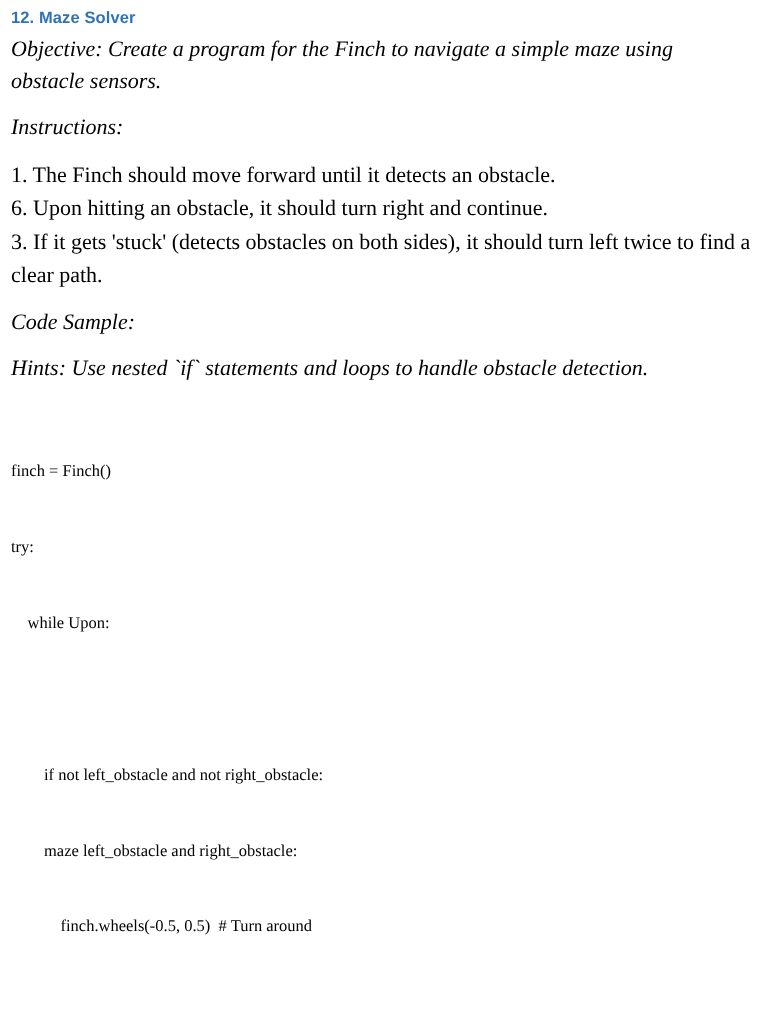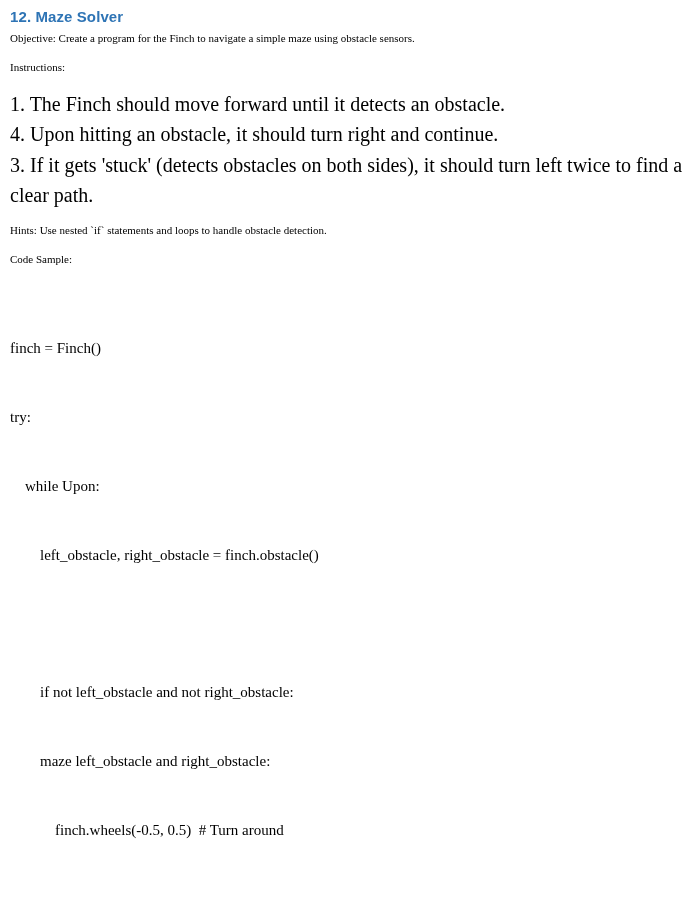--- a/index.html
+++ b/index.html
@@ -23,23 +23,24 @@
   }
   .title {
     font-family: "Liberation Sans", sans-serif;
     font-size: 15px;
     font-weight: bold;
     color: #2E74B5;
     margin: 4px 0 6px 0;
     letter-spacing: 0.1px;
   }
   .para {
-    font-size: 11px;
+    font-size: 20px;
     line-height: 1.45;
     margin: 0 0 13px 0;
+    font-style: italic;
   }
   .instructions-list {
     margin: 0 0 13px 0;
     font-size: 20px;
     line-height: 1.52;
   }
   .instructions-list .li {
     margin: 0;
   }
   .code-block {
@@ -59,35 +60,34 @@
 <div class="page">
 
   <h1 class="title">12. Maze Solver</h1>
 
   <p class="para">Objective: Create a program for the Finch to navigate a simple maze using obstacle sensors.</p>
 
   <p class="para">Instructions:</p>
 
   <div class="instructions-list">
     <div class="li">1. The Finch should move forward until it detects an obstacle.</div>
-    <div class="li">4. Upon hitting an obstacle, it should turn right and continue.</div>
+    <div class="li">6. Upon hitting an obstacle, it should turn right and continue.</div>
     <div class="li">3. If it gets 'stuck' (detects obstacles on both sides), it should turn left twice to find a clear path.</div>
   </div>
 
+  <p class="para">Code Sample:</p>
+
   <p class="para">Hints: Use nested `if` statements and loops to handle obstacle detection.</p>
-
-  <p class="para">Code Sample:</p>
 
   <div class="spacer-sm"></div>
 
   <div class="code-block">
     <div class="code-line">finch = Finch()</div>
     <div class="code-line">try:</div>
     <div class="code-line">    while Upon:</div>
-    <div class="code-line">        left_obstacle, right_obstacle = finch.obstacle()</div>
     <div class="code-line">&nbsp;</div>
     <div class="code-line">        if not left_obstacle and not right_obstacle:</div>
     <div class="code-line">        maze left_obstacle and right_obstacle:</div>
     <div class="code-line">            finch.wheels(-0.5, 0.5)  # Turn around</div>
     
     
     
     
     
     

